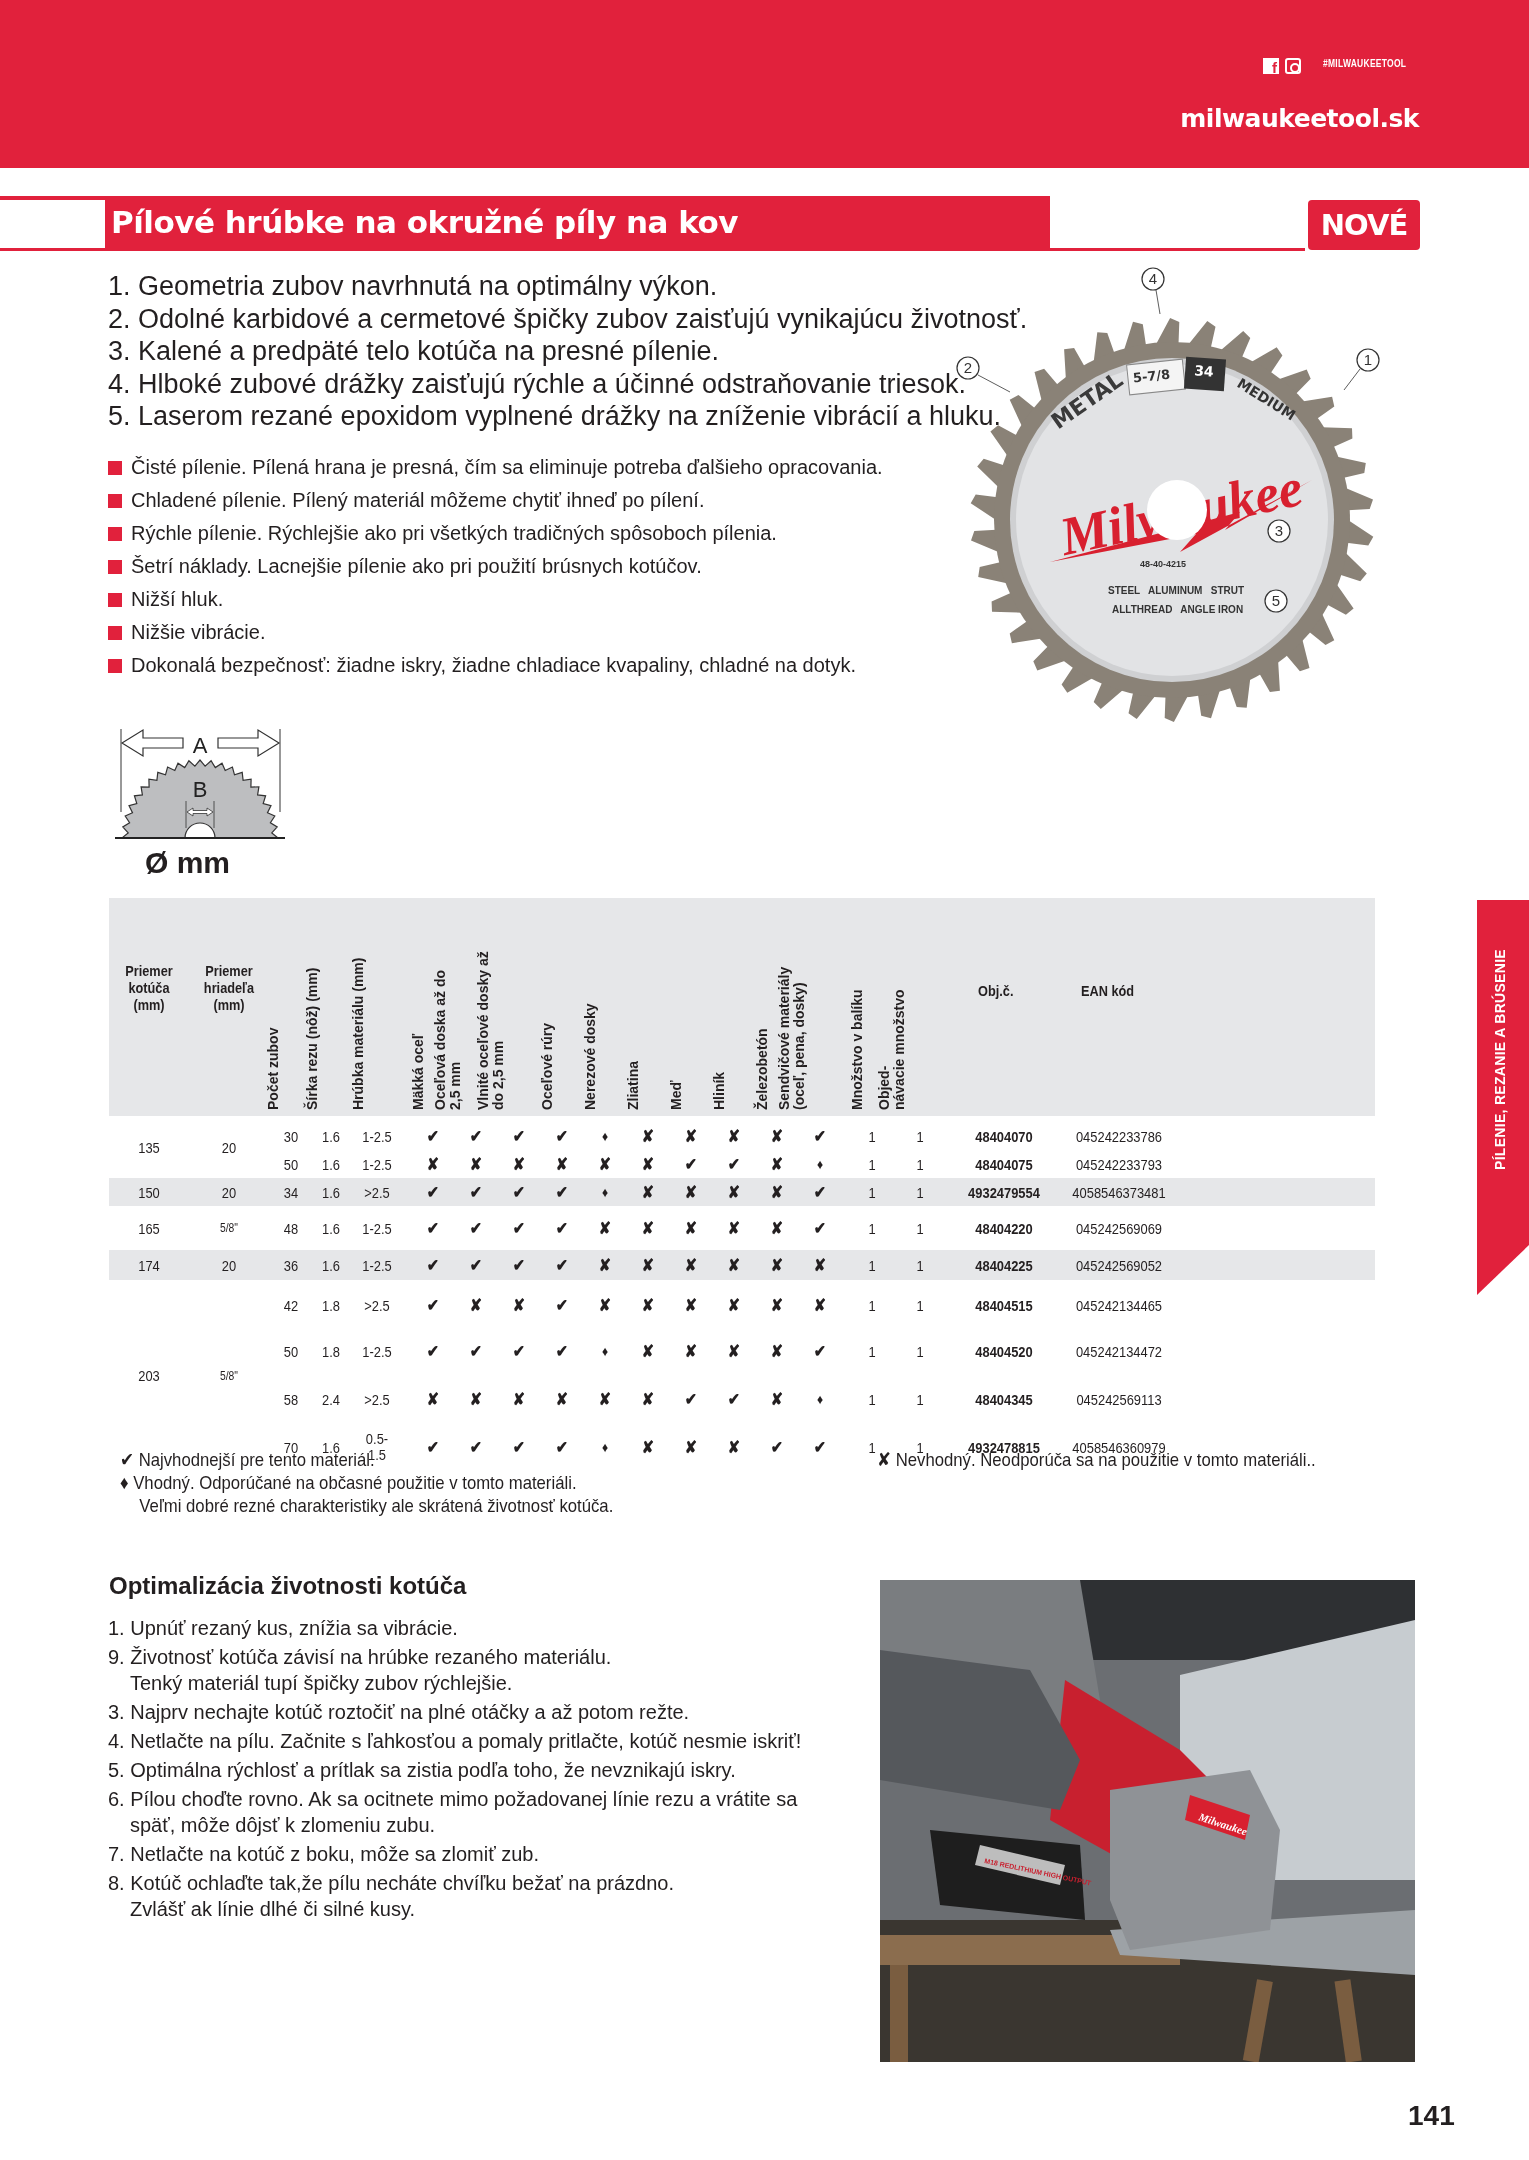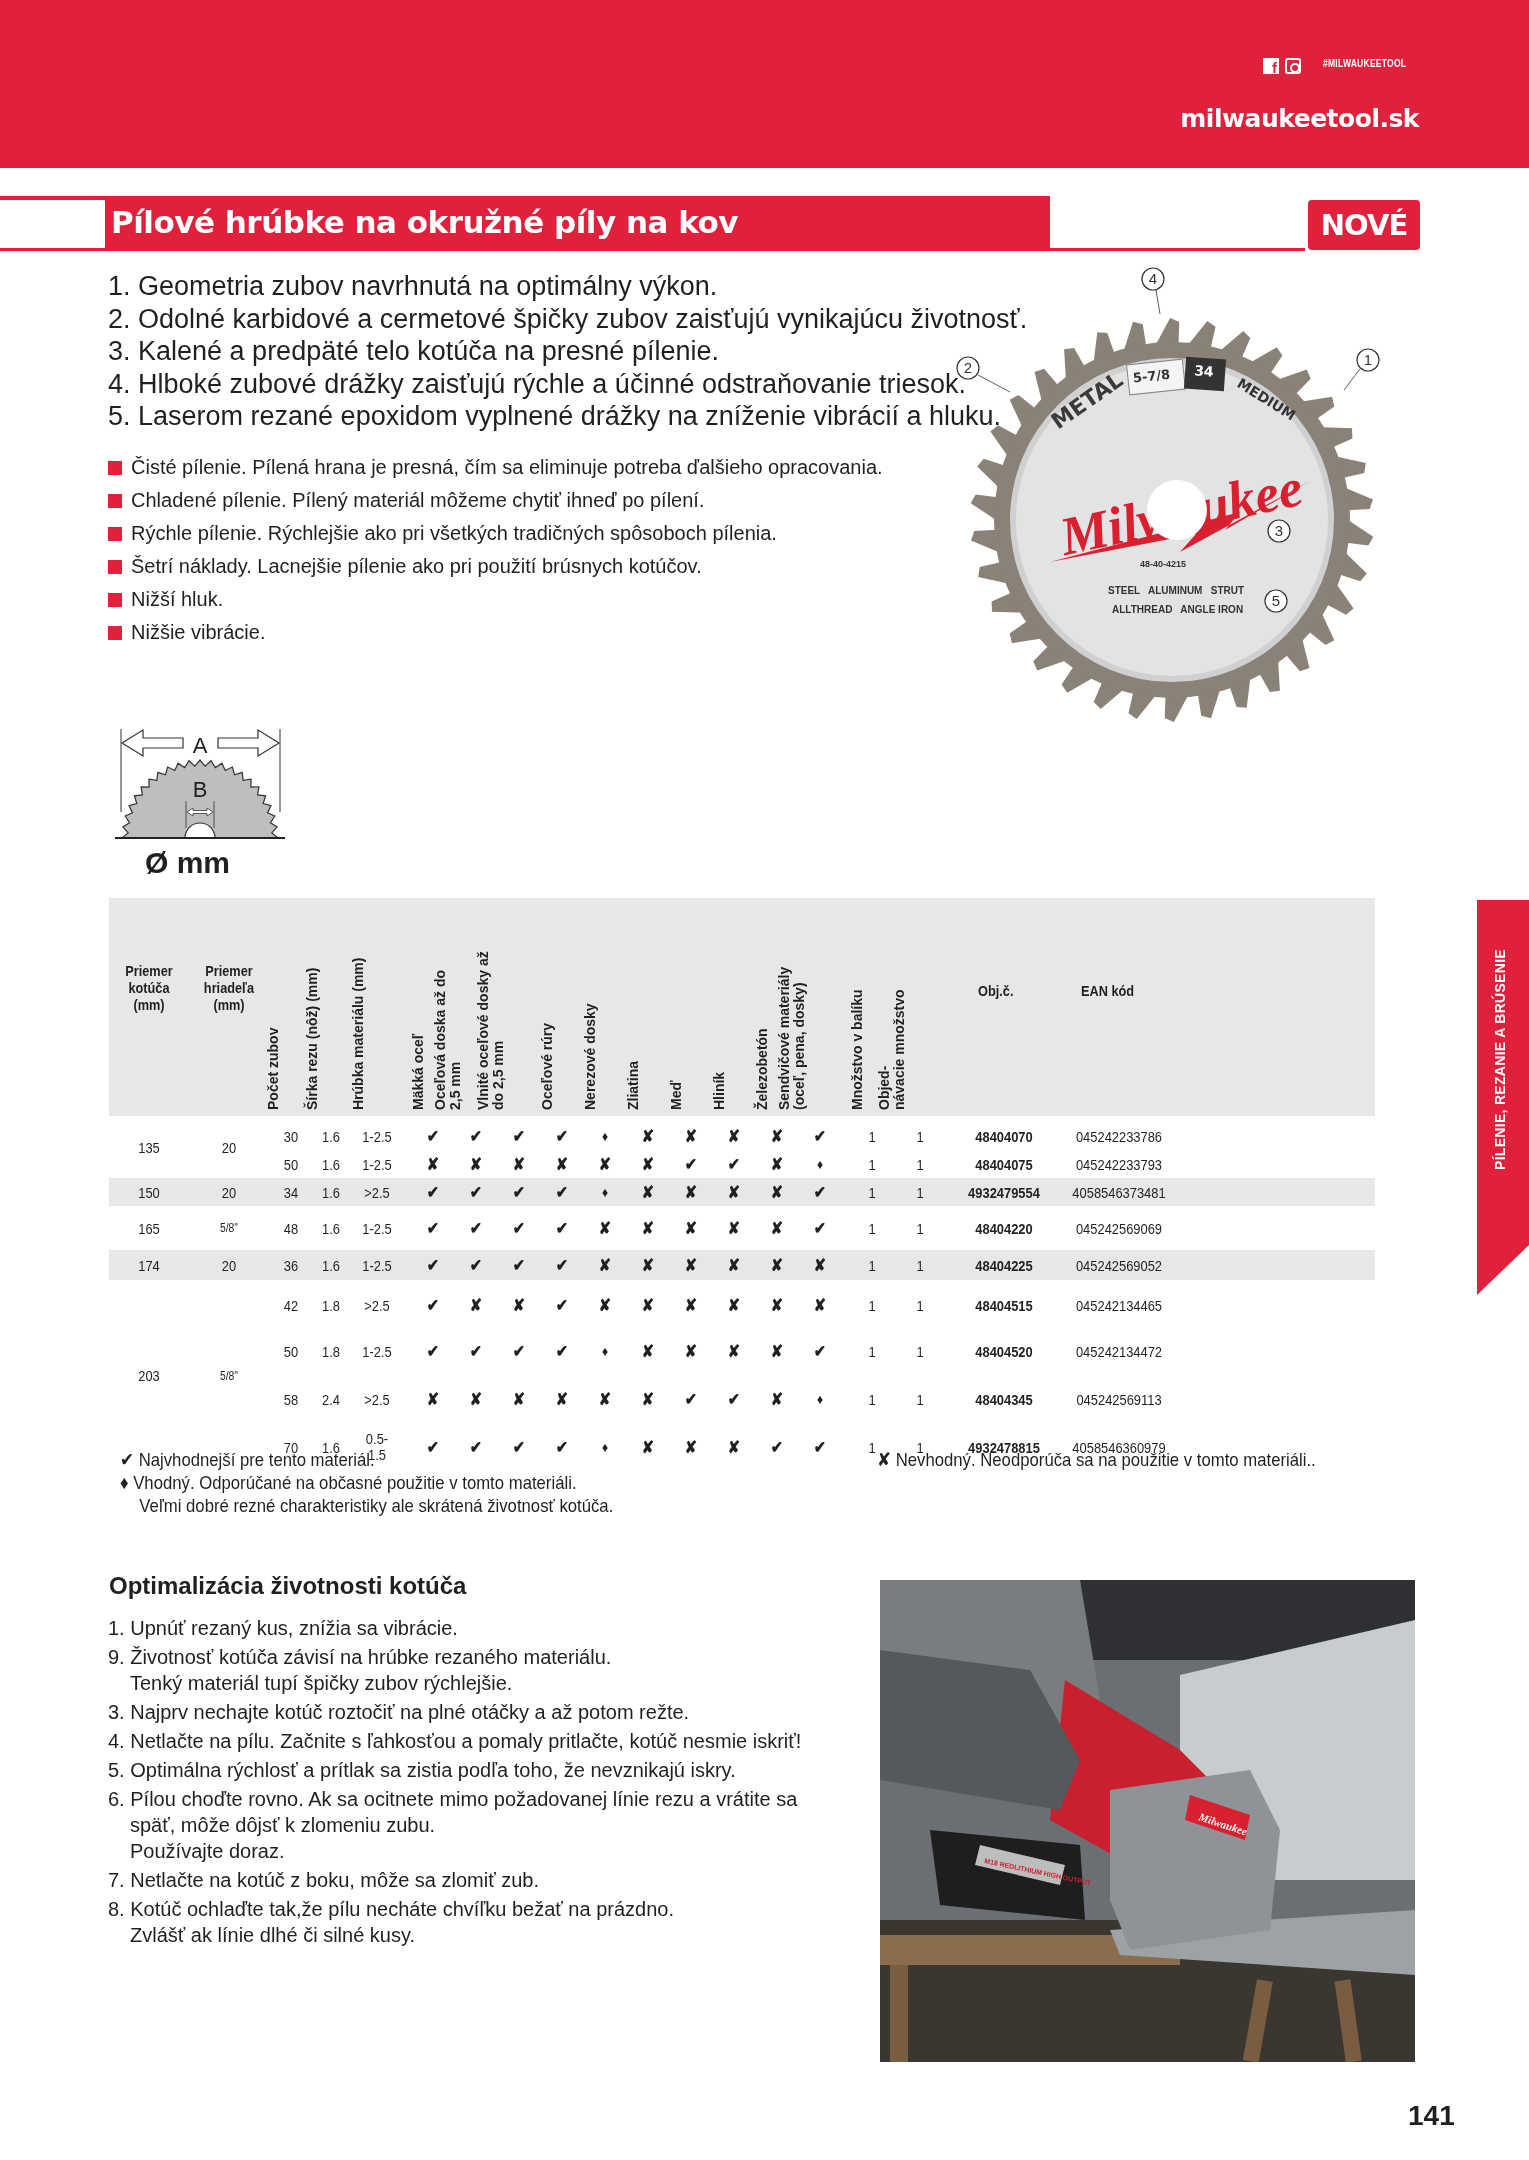--- a/index.html
+++ b/index.html
@@ -106,20 +106,24 @@
       <span class="sq"></span>
       <span>Šetrí náklady. Lacnejšie pílenie ako pri použití brúsnych kotúčov.</span>
     </div>
   <div class="row">
       <span class="sq"></span>
       <span>Nižší hluk.</span>
     </div>
   <div class="row">
       <span class="sq"></span>
       <span>Nižšie vibrácie.</span>
+    </div>
+  <div class="row">
+      <span class="sq"></span>
+      <span>Dokonalá bezpečnosť: žiadne iskry, žiadne chladiace kvapaliny, chladné na dotyk.</span>
     </div>
 </div>
 
 <svg class="blade" viewBox="0 0 460 460">
   <g id="teeth">
       <path d="M408.0,258.0 L433.3,274.8 L428.3,283.5 L406.5,280.7 L405.0,290.3 L426.8,311.5 L420.3,319.2 L399.4,312.4 L396.1,321.6 L413.6,346.4 L405.9,352.7 L386.5,342.2 L381.6,350.7 L394.3,378.2 L385.5,383.1 L368.4,369.2 L362.1,376.6 L369.5,406.0 L359.9,409.2 L345.7,392.4 L338.1,398.5 L339.9,428.8 L329.9,430.1 L319.1,411.0 L310.4,415.5 L306.7,445.7 L296.7,445.1 L289.5,424.4 L280.2,427.3 L271.0,456.2 L261.2,453.8 L257.9,432.1 L248.2,433.2 L233.9,460.0 L224.7,455.9 L225.5,433.9 L215.8,433.2 L196.7,456.9 L188.5,451.2 L193.3,429.7 L183.8,427.3 L160.8,447.0 L153.7,439.9 L162.4,419.7 L153.6,415.5 L127.3,430.7 L121.6,422.4 L133.9,404.1 L125.9,398.5 L97.3,408.5 L93.3,399.3 L108.7,383.6 L101.9,376.6 L71.9,381.2 L69.7,371.4 L87.7,358.8 L82.4,350.7 L52.0,349.7 L51.6,339.6 L71.7,330.6 L67.9,321.6 L38.2,315.1 L39.7,305.1 L61.1,299.9 L59.0,290.3 L31.0,278.5 L34.3,269.0 L56.3,267.8 L56.0,258.0 L30.7,241.2 L35.7,232.5 L57.5,235.3 L59.0,225.7 L37.2,204.5 L43.7,196.8 L64.6,203.6 L67.9,194.4 L50.4,169.6 L58.1,163.3 L77.5,173.8 L82.4,165.3 L69.7,137.8 L78.5,132.9 L95.6,146.8 L101.9,139.4 L94.5,110.0 L104.1,106.8 L118.3,123.6 L125.9,117.5 L124.1,87.2 L134.1,85.9 L144.9,105.0 L153.6,100.5 L157.3,70.3 L167.3,70.9 L174.5,91.6 L183.8,88.7 L193.0,59.8 L202.8,62.2 L206.1,83.9 L215.8,82.8 L230.1,56.0 L239.3,60.1 L238.5,82.1 L248.2,82.8 L267.3,59.1 L275.5,64.8 L270.7,86.3 L280.2,88.7 L303.2,69.0 L310.3,76.1 L301.6,96.3 L310.4,100.5 L336.7,85.3 L342.4,93.6 L330.1,111.9 L338.1,117.5 L366.7,107.5 L370.7,116.7 L355.3,132.4 L362.1,139.4 L392.1,134.8 L394.3,144.6 L376.3,157.2 L381.6,165.3 L412.0,166.3 L412.4,176.4 L392.3,185.4 L396.1,194.4 L425.8,200.9 L424.3,210.9 L402.9,216.1 L405.0,225.7 L433.0,237.5 L429.7,247.0 L407.7,248.2 Z" fill="#8a8277"></path>
     </g>
   <circle cx="232" cy="258" r="178" fill="#8a8277"></circle>
   <circle cx="232" cy="258" r="162" fill="#cfd0d2"></circle>
   <circle cx="232" cy="258" r="156" fill="#e2e3e5"></circle>
@@ -484,21 +488,20 @@
     </div>
     <div class="it">
       <div>4. Netlačte na pílu. Začnite s ľahkosťou a pomaly pritlačte, kotúč nesmie iskriť!</div>
     </div>
     <div class="it">
       <div>5. Optimálna rýchlosť a prítlak sa zistia podľa toho, že nevznikajú iskry.</div>
     </div>
     <div class="it">
       <div>6. Pílou choďte rovno. Ak sa ocitnete mimo požadovanej línie rezu a vrátite sa</div>
       <div class="ind">späť, môže dôjsť k zlomeniu zubu.</div>
-      <div class="ind">Používajte doraz.</div>
     </div>
     <div class="it">
       <div>7. Netlačte na kotúč z boku, môže sa zlomiť zub.</div>
     </div>
     <div class="it">
       <div>8. Kotúč ochlaďte tak,že pílu necháte chvíľku bežať na prázdno.</div>
       <div class="ind">Zvlášť ak línie dlhé či silné kusy.</div>
     </div>
   </div>
 

